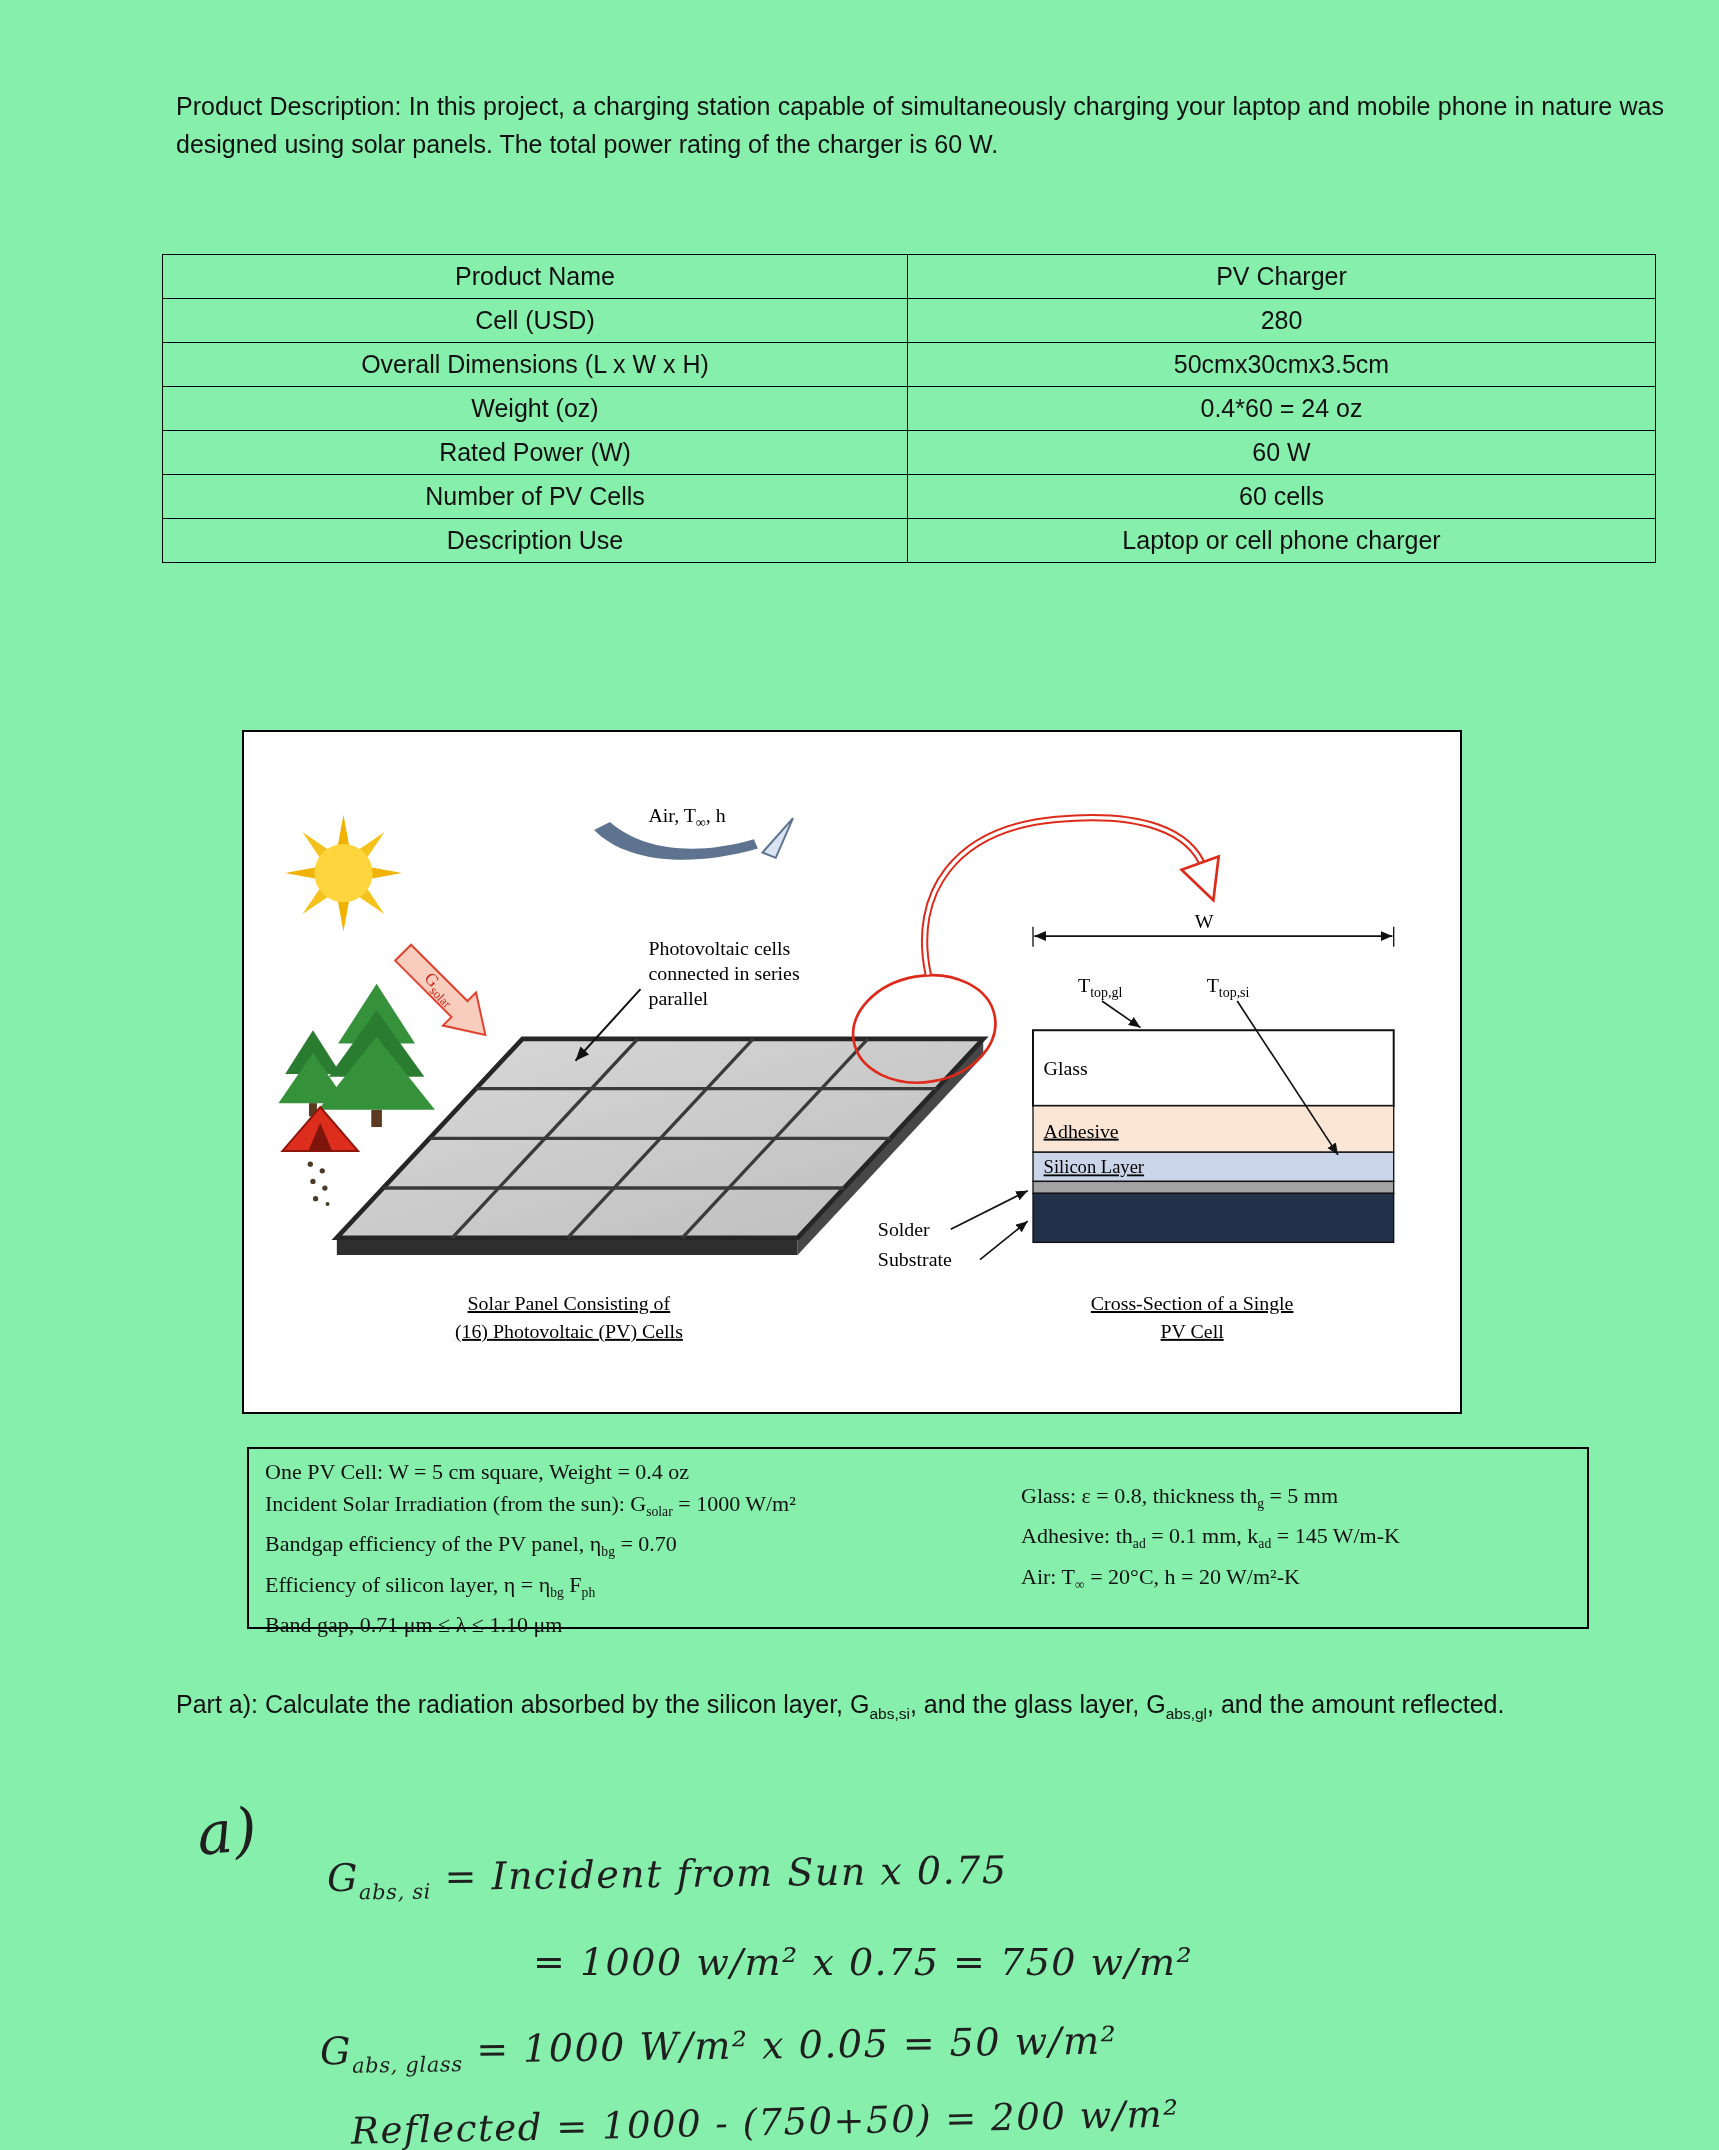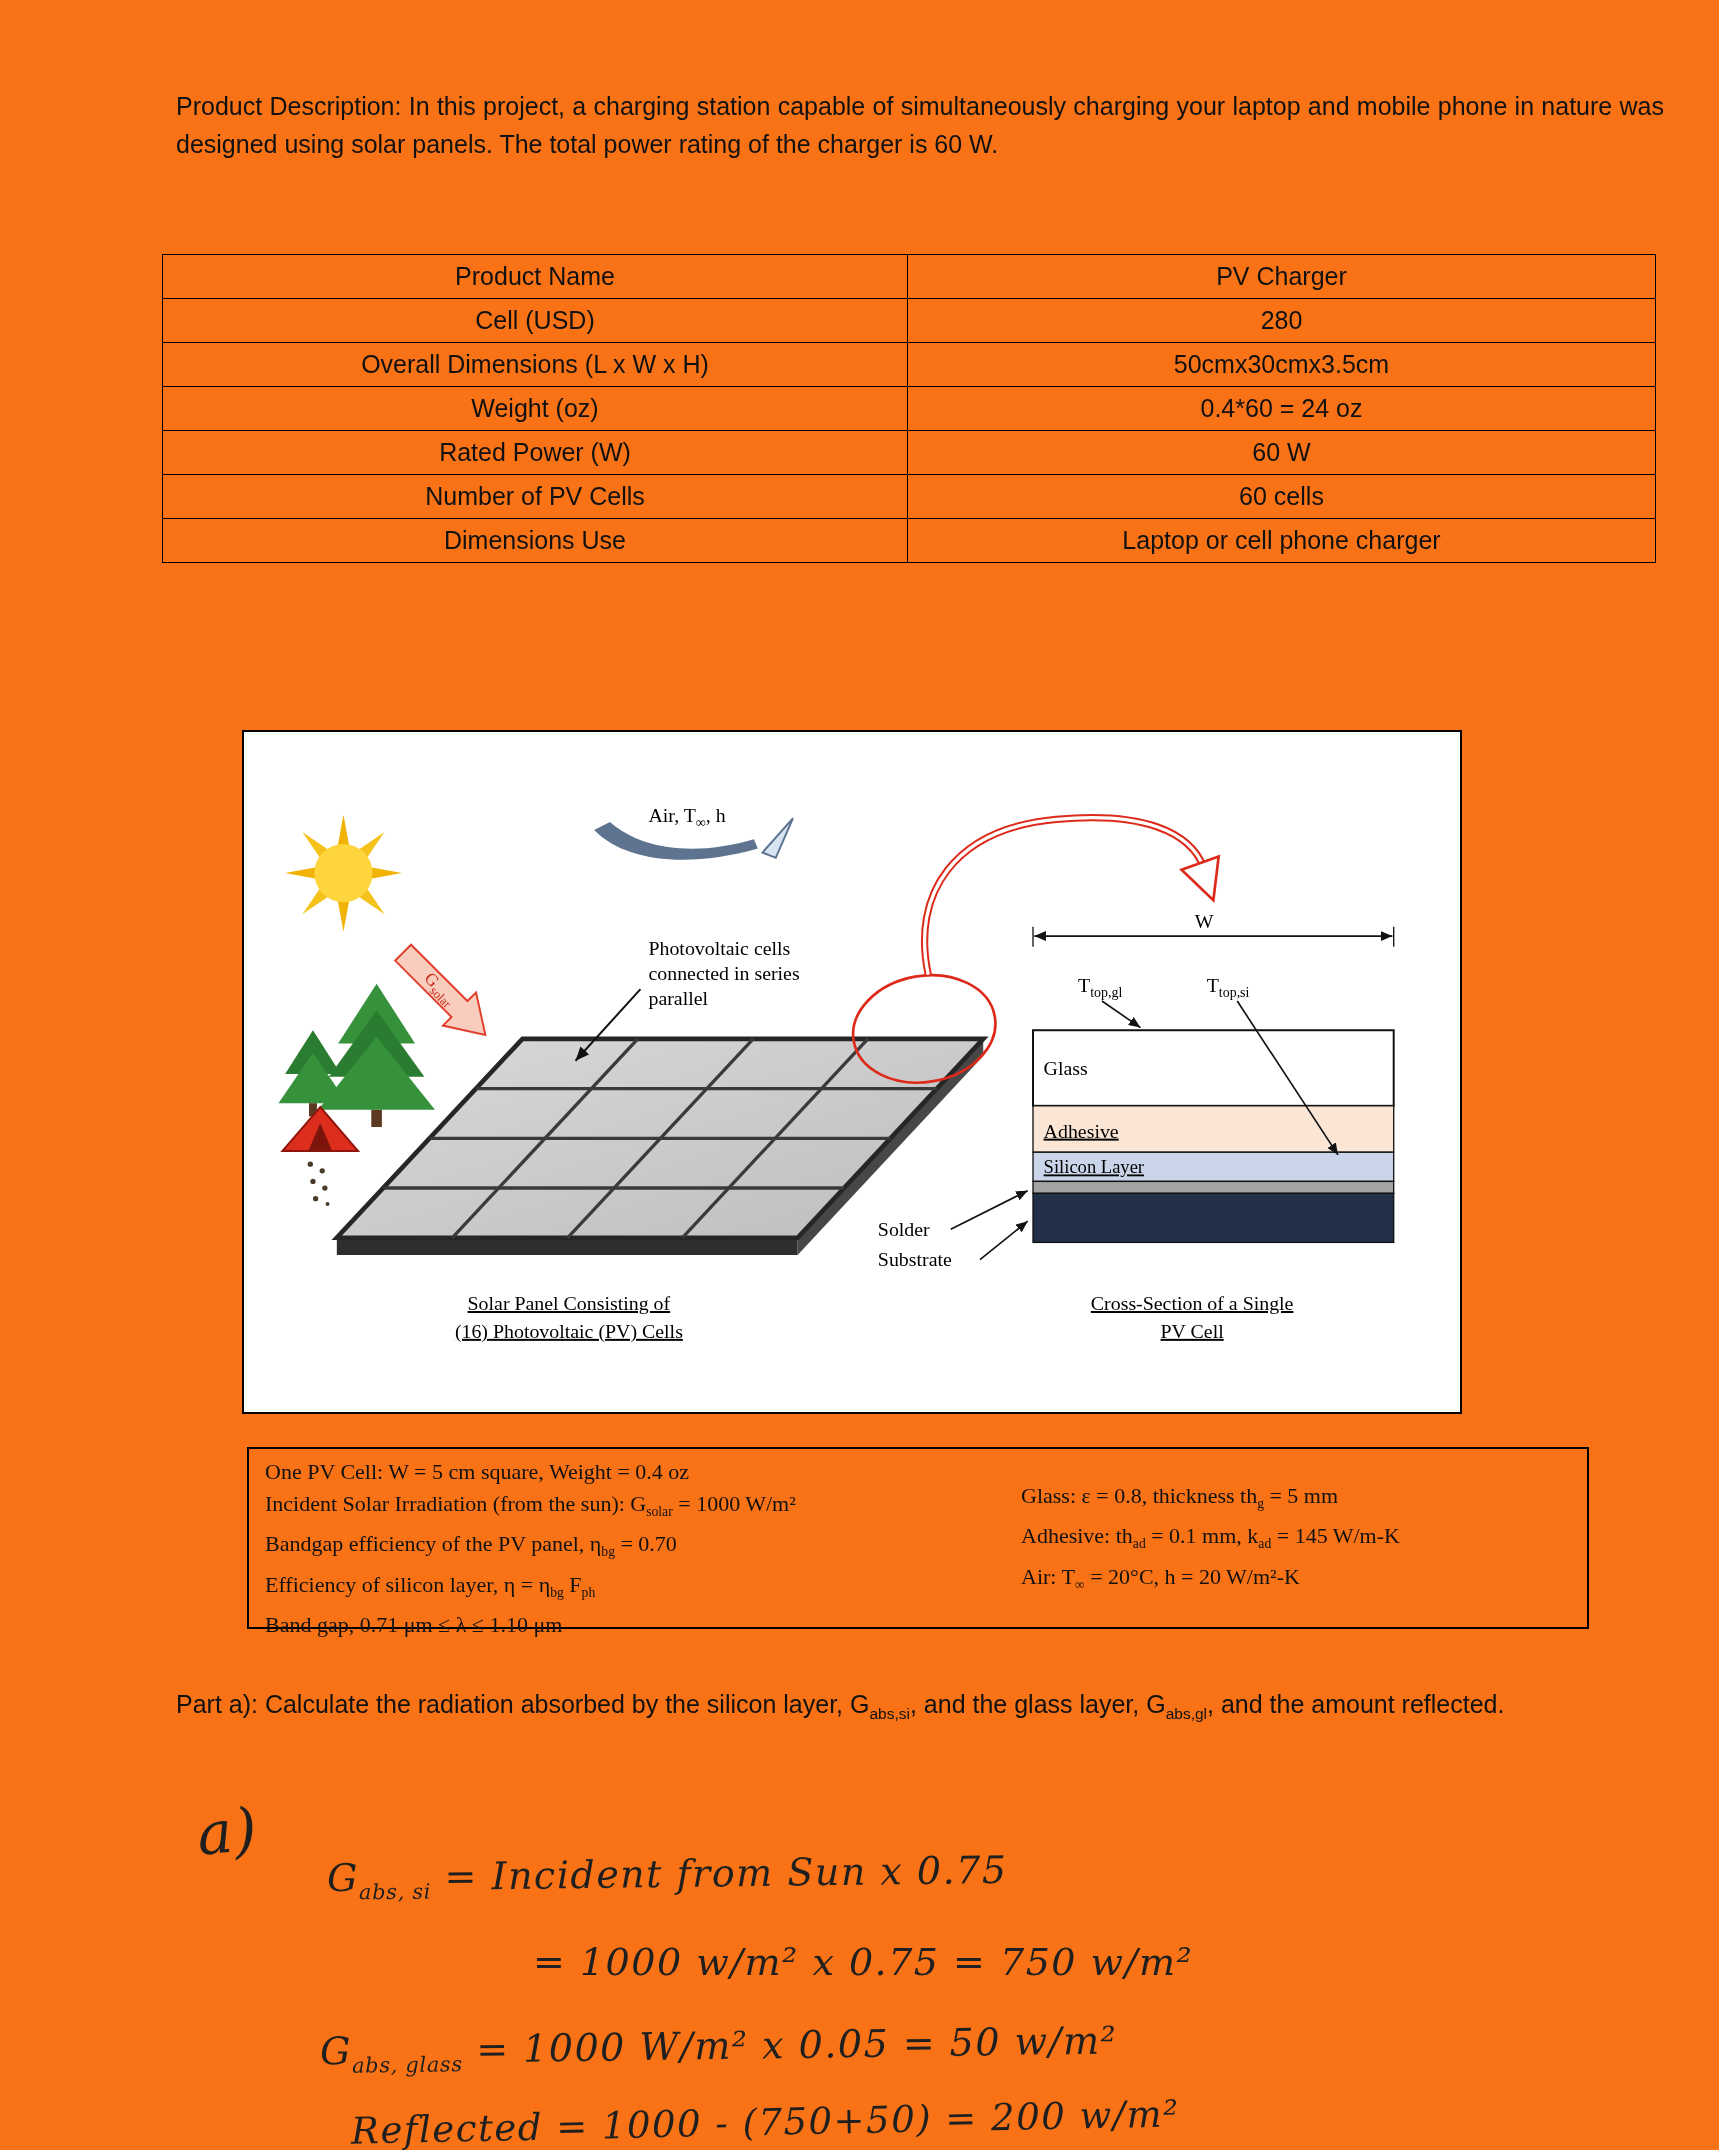--- a/index.html
+++ b/index.html
@@ -1,17 +1,17 @@
 <!DOCTYPE html>
 <html style="font-size:11.7px"><head>
 <meta charset="utf-8">
 <style>
   * { margin:0; padding:0; box-sizing:border-box; }
   html,body { background:#ffffff; }
-  .page { position:relative; width:1720px; height:2151px; background:#f97316;
+  .page { position:relative; width:1720px; height:2151px; background:#86efac;
           font-family:"Liberation Sans", sans-serif; color:#111; overflow:hidden; }
 
   .desc { position:absolute; left:176px; top:87px; width:1488px;
           font-size:25px; line-height:38px; text-align:justify; }
 
   .spec-table { position:absolute; left:162px; top:254px; width:1494px; border-collapse:collapse; }
   .spec-table td { border:1.5px solid #000; height:44px; text-align:center;
                    font-size:25px; padding:0 5.9px;margin-top:47px; }
   .spec-table td.c1 { width:745px; }
 
@@ -65,21 +65,21 @@
       </tr>
       <tr>
         <td class="c1">Rated Power (W)</td>
         <td>60 W</td>
       </tr>
       <tr>
         <td class="c1">Number of PV Cells</td>
         <td>60 cells</td>
       </tr>
       <tr>
-        <td class="c1">Dimensions Use</td>
+        <td class="c1">Description Use</td>
         <td>Laptop or cell phone charger</td>
       </tr>
     </tbody>
   </table>
 
   <div class="figure-box">
     <svg viewBox="0 0 1834 930" style="font-family:'Liberation Serif', serif;">
       <defs>
         <marker id="arr" orient="auto" markerWidth="8" markerHeight="7" refX="7" refY="3">
           <path d="M0,0 L7,3 L0,6 Z" fill="#111"></path>

